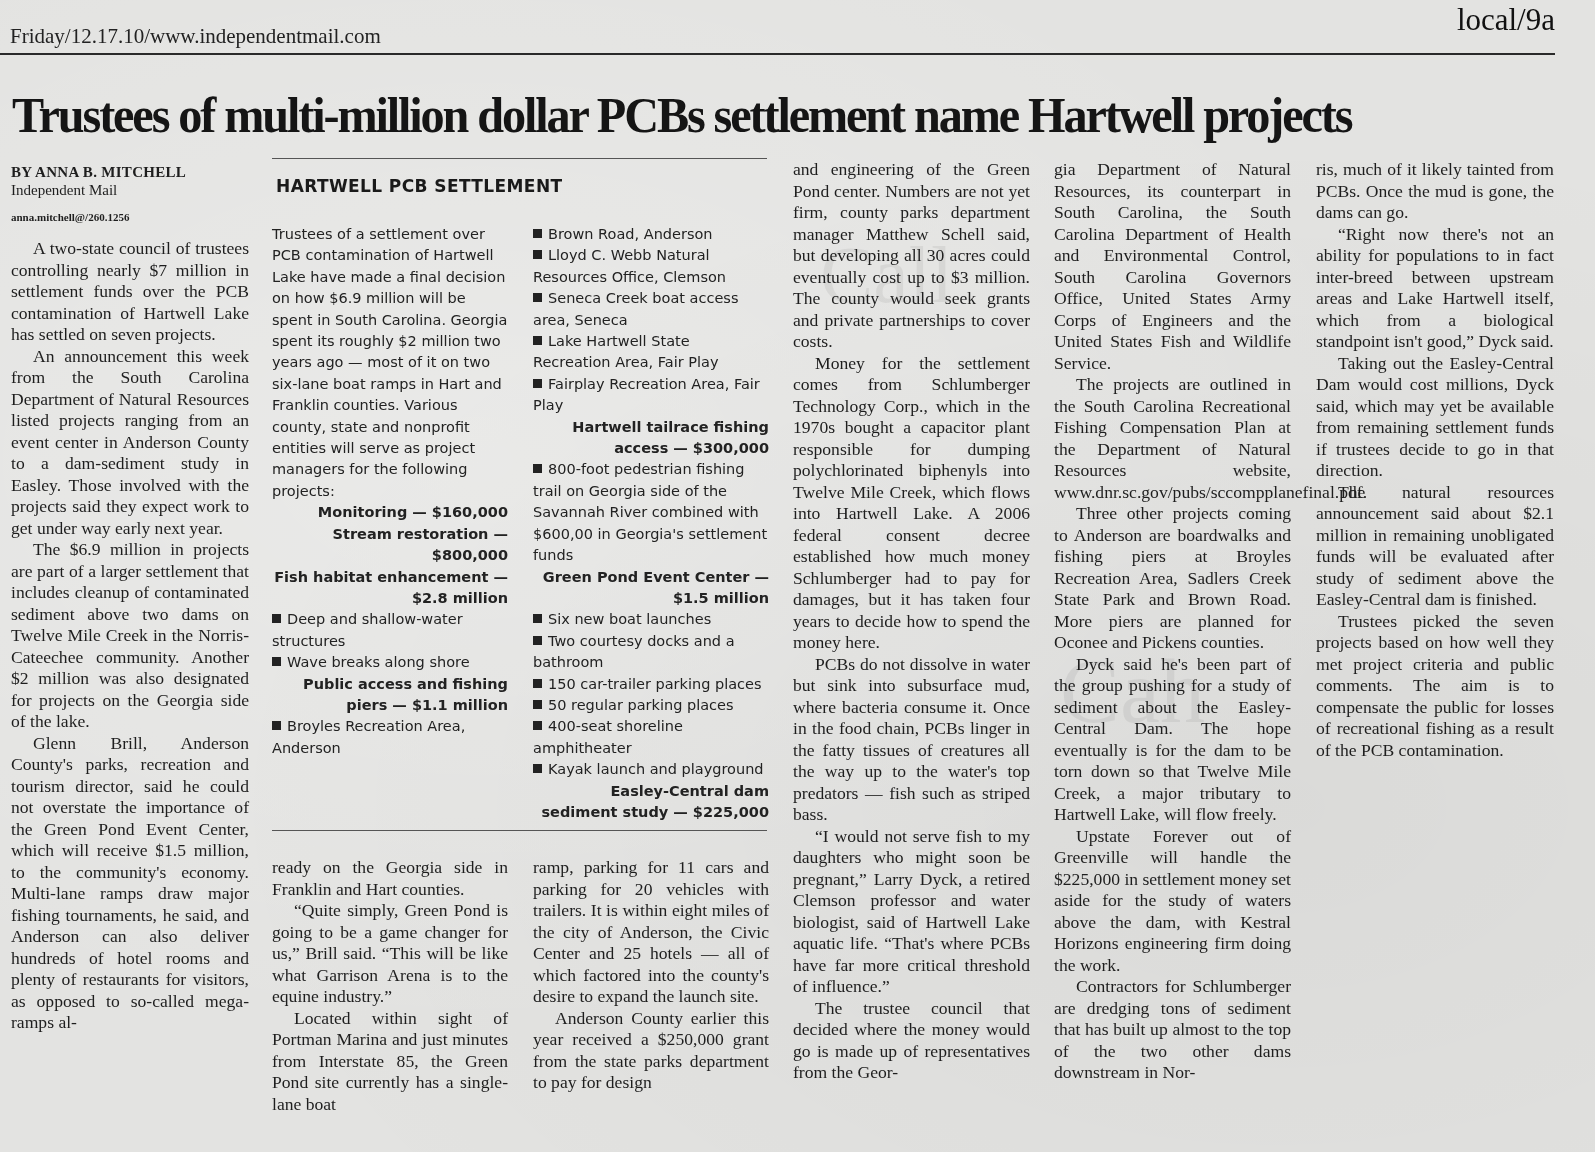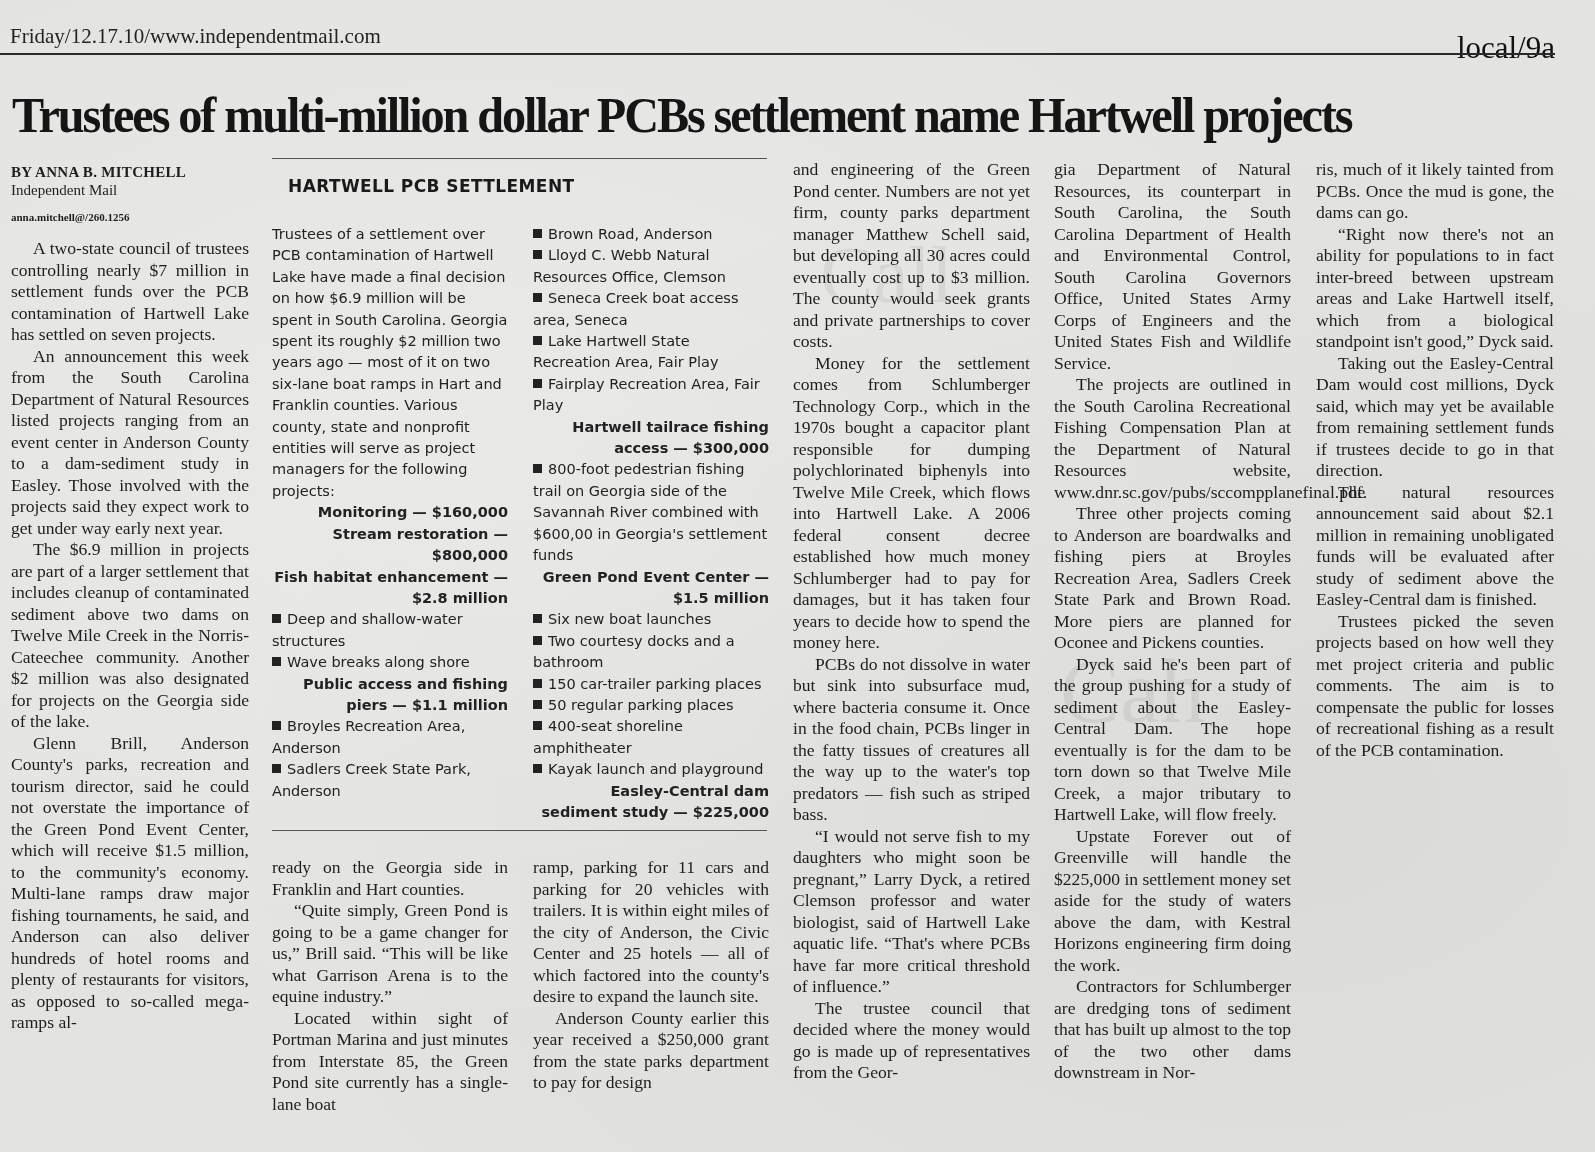--- a/index.html
+++ b/index.html
@@ -15,21 +15,21 @@
     background:
       radial-gradient(ellipse at 30% 40%, rgba(255,255,255,0.25), rgba(0,0,0,0) 60%),
       radial-gradient(ellipse at 80% 70%, rgba(0,0,0,0.04), rgba(0,0,0,0) 60%),
       #e3e3e1;
   }
   .folio-left {
     position: absolute; left: 10px; top: 24px;
     font-family: "Liberation Serif", serif; font-size: 21px; color: #222; text-align: center;
   }
   .folio-right {
-    position: absolute; right: 40px; top: 30px;
+    position: absolute; right: 40px; top: 2px;
     font-family: "Liberation Serif", serif; font-size: 31px; color: #111;
   }
   .folio-rule {
     position: absolute; left: 0; right: 40px; top: 53px; height: 2px; background: #2a2a2a;
   }
   .headline {
     position: absolute; left: 12px; top: 86px; width: 1545px;
     font-family: "Liberation Serif", serif; font-weight: bold;
     font-size: 50px; letter-spacing: -2.2px; color: #151515; white-space: nowrap;
     transform: scaleX(0.965); transform-origin: left top;
@@ -41,21 +41,21 @@
   }
   .col p { margin: 0; text-indent: 22px; }
   .byline-name { font-weight: bold; font-size: 15px; letter-spacing: 0.3px; line-height: 18px; }
   .byline-org { font-size: 15px; line-height: 18px; }
   .byline-email { font-weight: bold; font-size: 11px; line-height: 18px; margin-top: 9px; margin-bottom: 12px; }
   .sidebar {
     position: absolute; left: 272px; top: 158px; width: 495px; height: 665px;
   }
   .sidebar-rule-top { position: absolute; left: 0; top: 0; width: 495px; height: 1px; background: #555; }
   .sidebar-title {
-    position: absolute; left: 16px; top: 18px;
+    position: absolute; left: 4px; top: 18px;
     font-family: "DejaVu Sans", sans-serif; font-weight: bold; font-size: 17px; letter-spacing: 0.4px; color: #1a1a1a;
   }
   .sb-col {
     position: absolute; top: 66px; width: 236px;
     font-family: "DejaVu Sans", sans-serif; font-size: 14.5px; line-height: 21.4px; color: #222;
   }
   .sb-col .b { font-weight: bold; text-align: right; }
   .sb-col .bullet::before {
     content: ""; display: inline-block; width: 9px; height: 9px; background: #222; margin-right: 6px; vertical-align: 1px;
   }
@@ -95,21 +95,20 @@
 
     <div class="sb-col" style="left:0;">
       <div>Trustees of a settlement over PCB contamination of Hartwell Lake have made a final decision on how $6.9 million will be spent in South Carolina. Georgia spent its roughly $2 million two years ago — most of it on two six-lane boat ramps in Hart and Franklin counties. Various county, state and nonprofit entities will serve as project managers for the following projects:</div>
       <div class="b">Monitoring — $160,000</div>
       <div class="b">Stream restoration — $800,000</div>
       <div class="b">Fish habitat enhancement — $2.8 million</div>
       <div class="bullet">Deep and shallow-water structures</div>
       <div class="bullet">Wave breaks along shore</div>
       <div class="b">Public access and fishing piers — $1.1 million</div>
       <div class="bullet">Broyles Recreation Area, Anderson</div>
-      <div class="bullet">Sadlers Creek State Park, Anderson</div>
     </div>
 
     <div class="sb-col" style="left:261px;">
       <div class="bullet">Brown Road, Anderson</div>
       <div class="bullet">Lloyd C. Webb Natural Resources Office, Clemson</div>
       <div class="bullet">Seneca Creek boat access area, Seneca</div>
       <div class="bullet">Lake Hartwell State Recreation Area, Fair Play</div>
       <div class="bullet">Fairplay Recreation Area, Fair Play</div>
       <div class="b">Hartwell tailrace fishing access — $300,000</div>
       <div class="bullet">800-foot pedestrian fishing trail on Georgia side of the Savannah River combined with $600,00 in Georgia's settlement funds</div>

